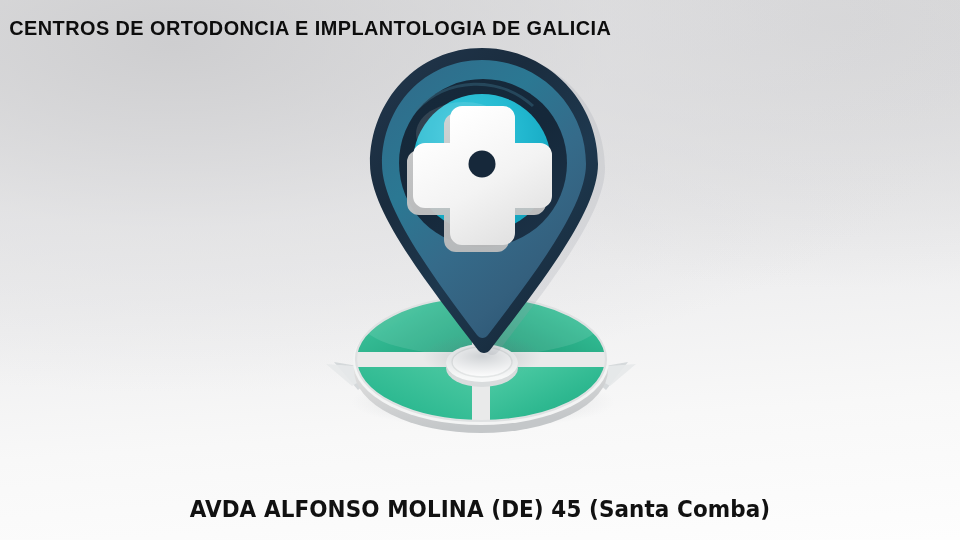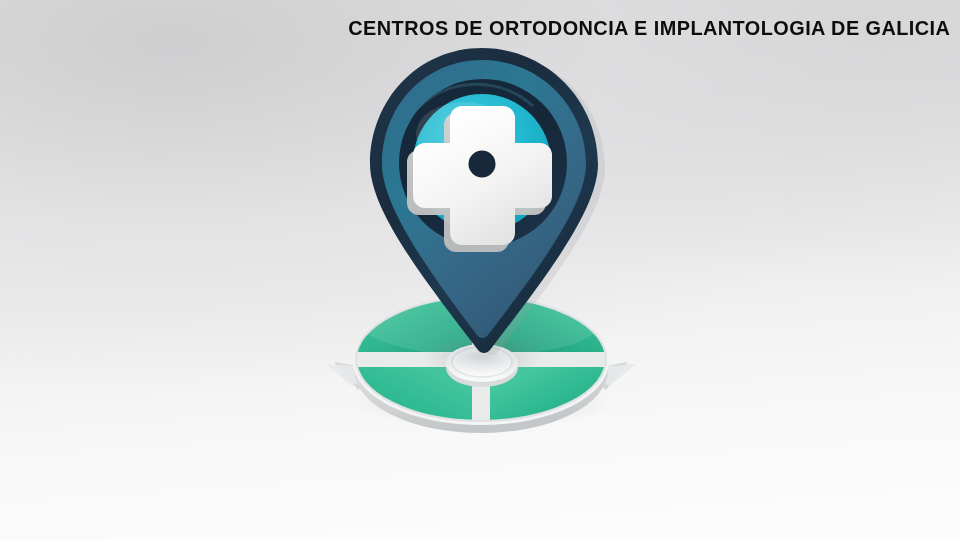--- a/index.html
+++ b/index.html
@@ -28,21 +28,21 @@
 
   
   .title-wrap {
     position: absolute;
     top: 0;
     left: 0;
     width: 960px;
     height: 56px;
     display: flex;
     align-items: center;
-    justify-content: flex-end;
+    justify-content: flex-start;
   }
   .title-text {
     font-family: "Liberation Sans", sans-serif;
     font-weight: bold;
     font-size: 20.5px;
     letter-spacing: 0.45px;
     color: #0d0d0d;
     white-space: nowrap;
     transform: scaleX(0.97);
     -webkit-font-smoothing: antialiased;
@@ -260,14 +260,17 @@
                    a 12 12 0 0 1 -12 12 h -25 v 25 a 12 12 0 0 1 -12 12 h -41
                    a 12 12 0 0 1 -12 -12 v -25 h -25 a 12 12 0 0 1 -12 -12 v -41
                    a 12 12 0 0 1 12 -12 h 25 v -25 a 12 12 0 0 1 12 -12 z" fill="url(#gCross)"></path>
 
           <circle cx="196" cy="130" r="13.5" fill="#16283a"></circle>
         </g>
       </g>
     </svg>
   </div>
 
+  <div class="caption-wrap">
+    <div class="caption-text">AVDA ALFONSO MOLINA (DE) 45 (Santa Comba)</div>
+  </div>
 
 </div>
 
 </body></html>

